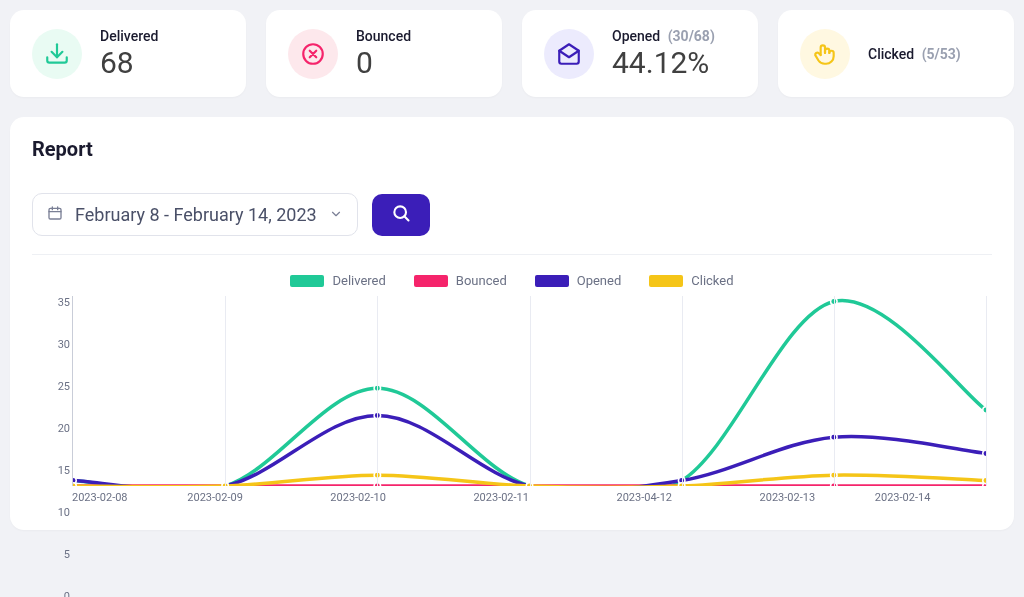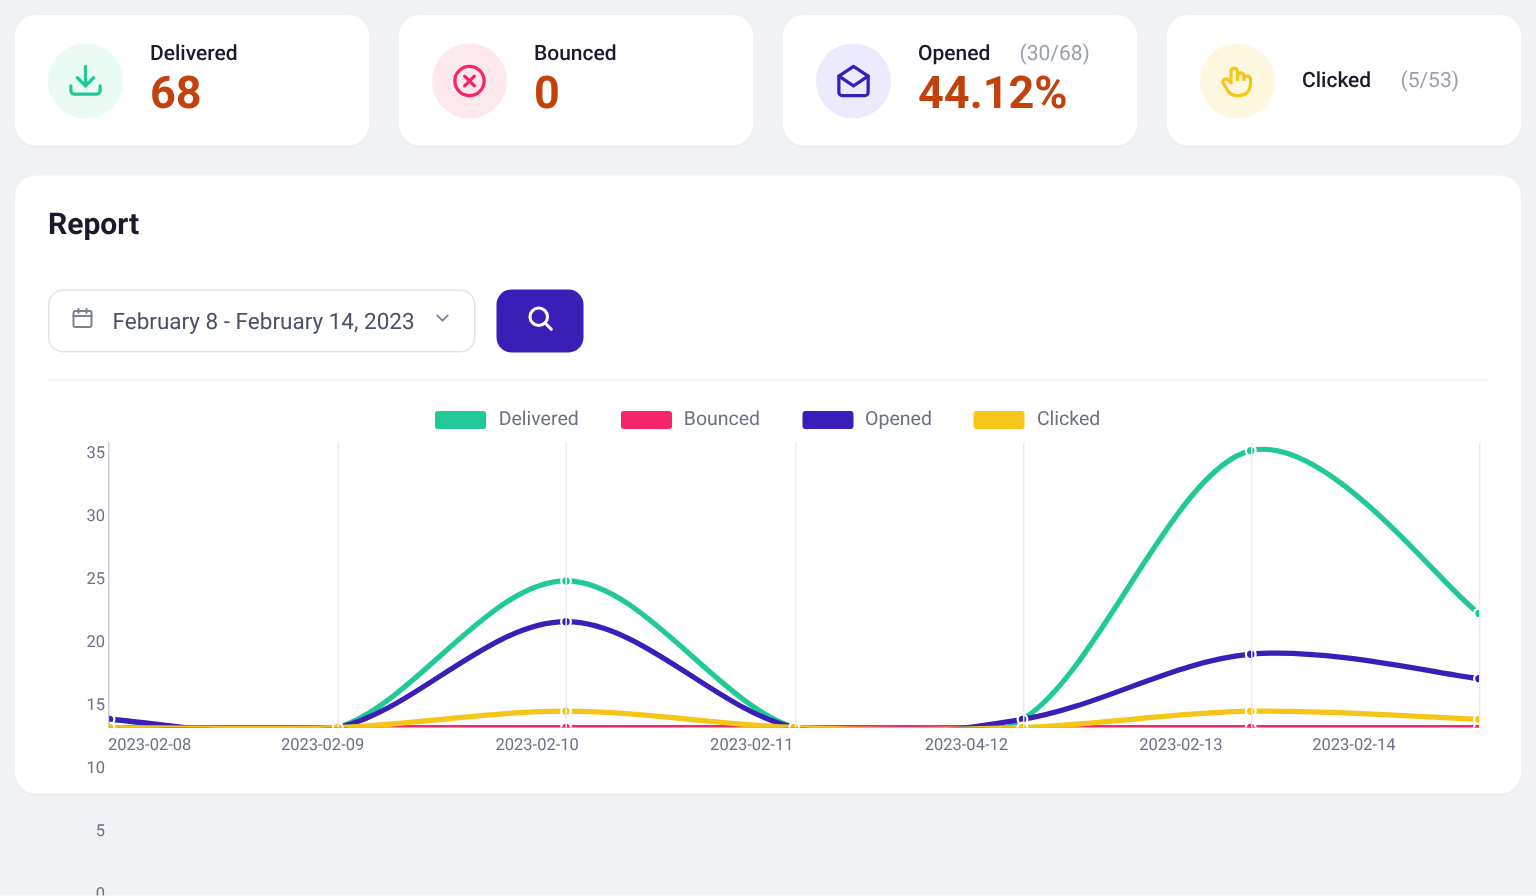--- a/index.html
+++ b/index.html
@@ -33,40 +33,40 @@
       display: flex;
       align-items: center;
       justify-content: center;
       flex-shrink: 0;
     }
     .icon-wrap.delivered { background: #e9fbf3; }
     .icon-wrap.bounced   { background: #fde8ec; }
     .icon-wrap.opened    { background: #ecebfd; }
     .icon-wrap.clicked   { background: #fff8e1; }
     .stat-label { font-size: 14px; color: #1a1a2e; font-weight: 500; white-space: nowrap; }
-    .stat-label .paren { color: #9aa0b0; font-weight: 400; margin-left: 16px; }
-    .stat-value { font-size: 30px; font-weight: 700; color: #c2410c; line-height: 1.1; margin-top: 2px; }
+    .stat-label .paren { color: #9aa0b0; font-weight: 700; margin-left: 4px; }
+    .stat-value { font-size: 30px; font-weight: 400; color: #404040; line-height: 1.1; margin-top: 2px; }
     .stat-body { display: flex; flex-direction: column; }
     .report-card {
       margin: 10px;
       background: #fff;
       border-radius: 14px;
       padding: 20px 22px 26px 22px;
       box-shadow: 0 1px 2px rgba(0,0,0,0.03);
     }
     .report-title { font-size: 20px; font-weight: 700; margin-bottom: 32px; }
     .controls-row { display: flex; gap: 14px; align-items: center; padding-bottom: 18px; border-bottom: 1px solid #eef0f4; }
     .date-picker {
       display: flex;
       align-items: center;
       gap: 12px;
       border: 1px solid #e1e3eb;
       border-radius: 10px;
       padding: 10px 14px;
-      font-size: 15px;
+      font-size: 18px;
       color: #4a5068;
       background: #fff;
       cursor: pointer;
     }
     .search-btn {
       width: 58px;
       height: 42px;
       background: #3b1eb8;
       border-radius: 10px;
       display: flex;

